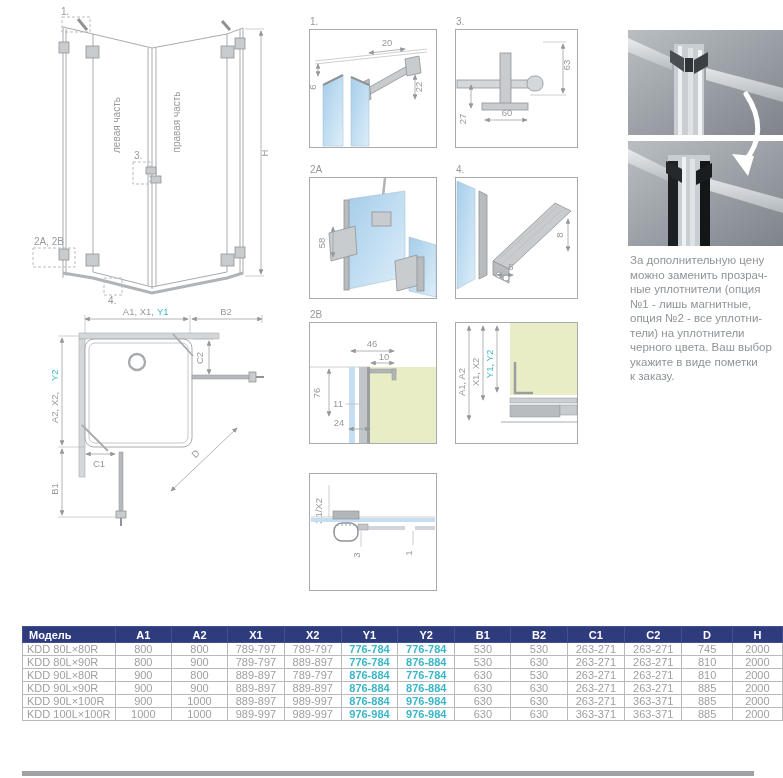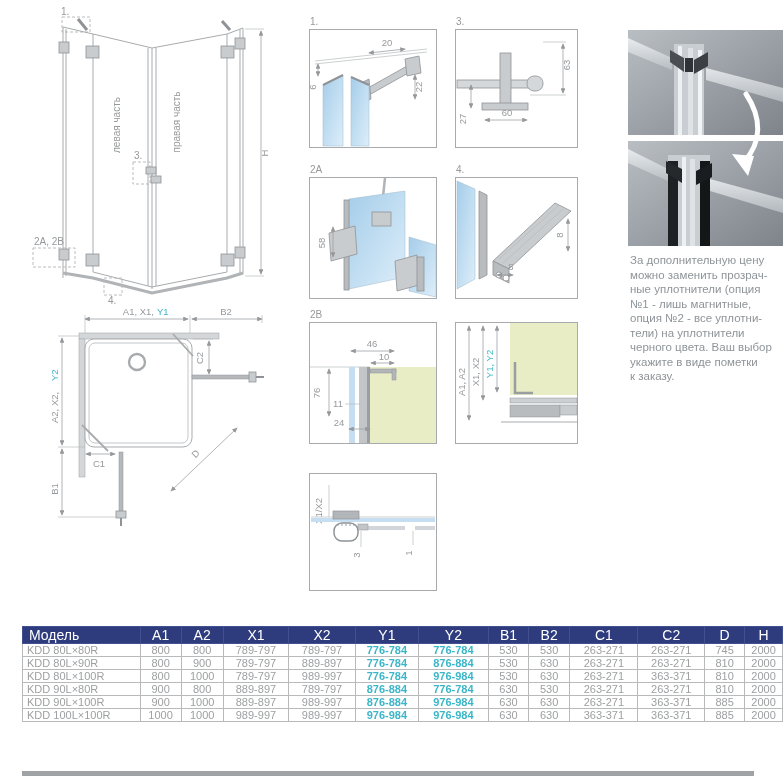--- a/index.html
+++ b/index.html
@@ -20,22 +20,22 @@
   .metal3{fill:#d5d8da;stroke:#8f9397;stroke-width:0.8}
   .dash{stroke:#b8bcbe;stroke-width:1;stroke-dasharray:3 2;fill:none}
   .glass{fill:url(#glassG);stroke:#9fb9cc;stroke-width:0.5}
   .wall{fill:#e9edc6;}
 
   
   .note{width:156px;font-size:11.5px;line-height:14.5px;color:#8e9498;}
 
   
   table.dims{border-collapse:collapse;table-layout:fixed;font-size:11px;color:#9d9fa0;}
-  table.dims th{background:#2e3c7e;color:#fff;font-weight:normal;font-size:14px;
-       height:15px;padding:0 2px;border:1px solid #41508f;text-align:center;}
+  table.dims th{background:#2e3c7e;color:#fff;font-weight:bold;font-size:11px;
+       height:15px;padding:0 20px;border:1px solid #41508f;text-align:center;}
   table.dims th.model{text-align:left;padding-left:6px;}
   table.dims td{border:1px solid #b7b9ba;text-align:center;height:12px;
        padding:0 2px;background:#fff;white-space:nowrap;overflow:hidden;}
   table.dims td.model{text-align:left;padding-left:4px;}
   table.dims td.tealc{color:#3bb6c8;font-weight:bold;}
   .greybar{background:#a0a3a6;}
 </style>
 </head>
 <body>
 
@@ -449,47 +449,47 @@
           <td class="tealc">776-784</td>
           <td class="tealc">876-884</td>
           <td>530</td>
           <td>630</td>
           <td>263-271</td>
           <td>263-271</td>
           <td>810</td>
           <td>2000</td>
         </tr>
         <tr>
-          <td class="model">KDD 80L×100R</td>
-          <td>800</td>
-          <td>1000</td>
-          <td>789-797</td>
-          <td>989-997</td>
-          <td class="tealc">776-784</td>
-          <td class="tealc">976-984</td>
-          <td>530</td>
-          <td>630</td>
-          <td>263-271</td>
-          <td>363-371</td>
-          <td>810</td>
-          <td>2000</td>
-        </tr>
-        <tr>
           <td class="model">KDD 90L×80R</td>
           <td>900</td>
           <td>800</td>
           <td>889-897</td>
           <td>789-797</td>
           <td class="tealc">876-884</td>
           <td class="tealc">776-784</td>
           <td>630</td>
           <td>530</td>
           <td>263-271</td>
           <td>263-271</td>
           <td>810</td>
+          <td>2000</td>
+        </tr>
+        <tr>
+          <td class="model">KDD 90L×90R</td>
+          <td>900</td>
+          <td>900</td>
+          <td>889-897</td>
+          <td>889-897</td>
+          <td class="tealc">876-884</td>
+          <td class="tealc">876-884</td>
+          <td>630</td>
+          <td>630</td>
+          <td>263-271</td>
+          <td>263-271</td>
+          <td>885</td>
           <td>2000</td>
         </tr>
         <tr>
           <td class="model">KDD 90L×100R</td>
           <td>900</td>
           <td>1000</td>
           <td>889-897</td>
           <td>989-997</td>
           <td class="tealc">876-884</td>
           <td class="tealc">976-984</td>

